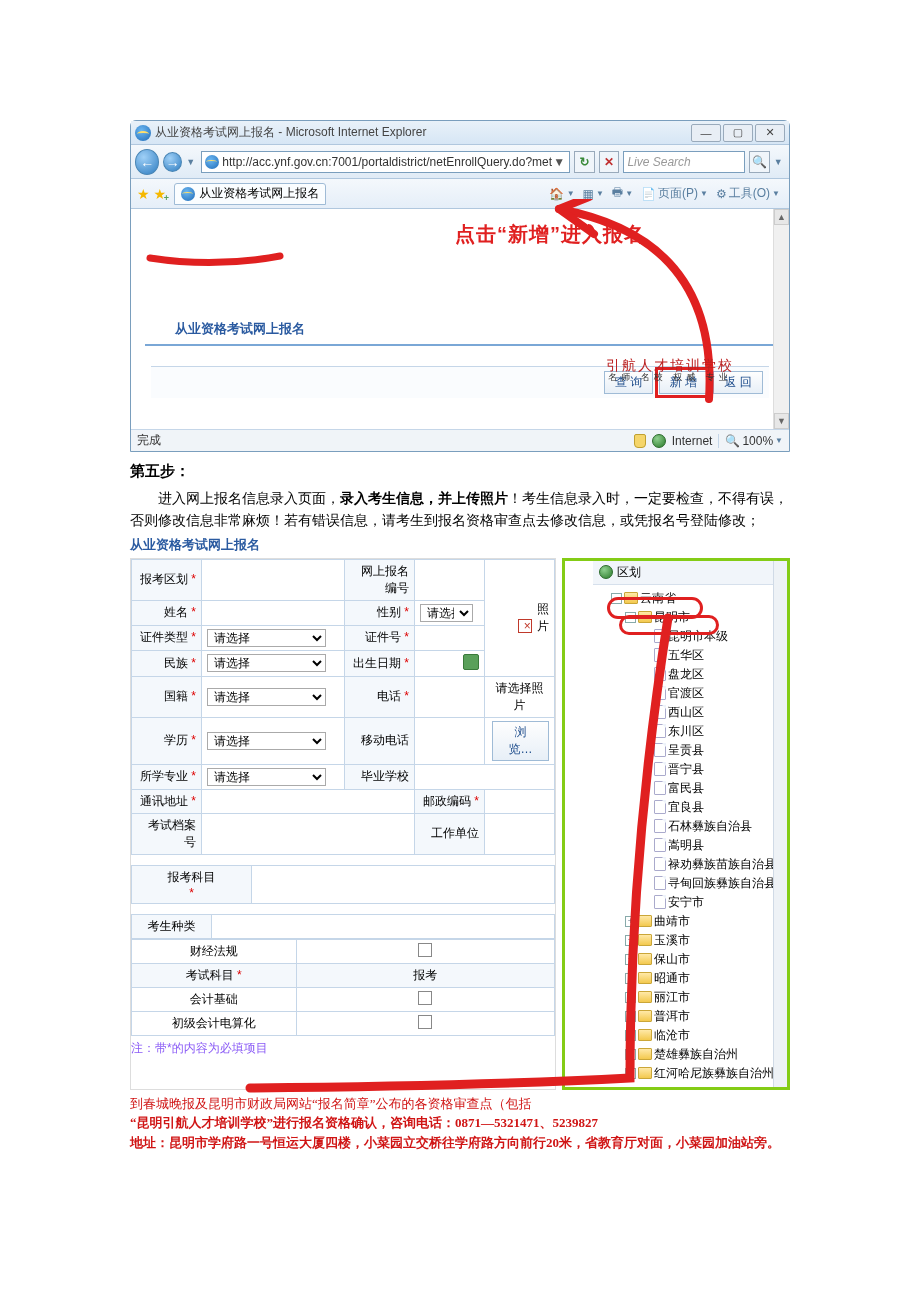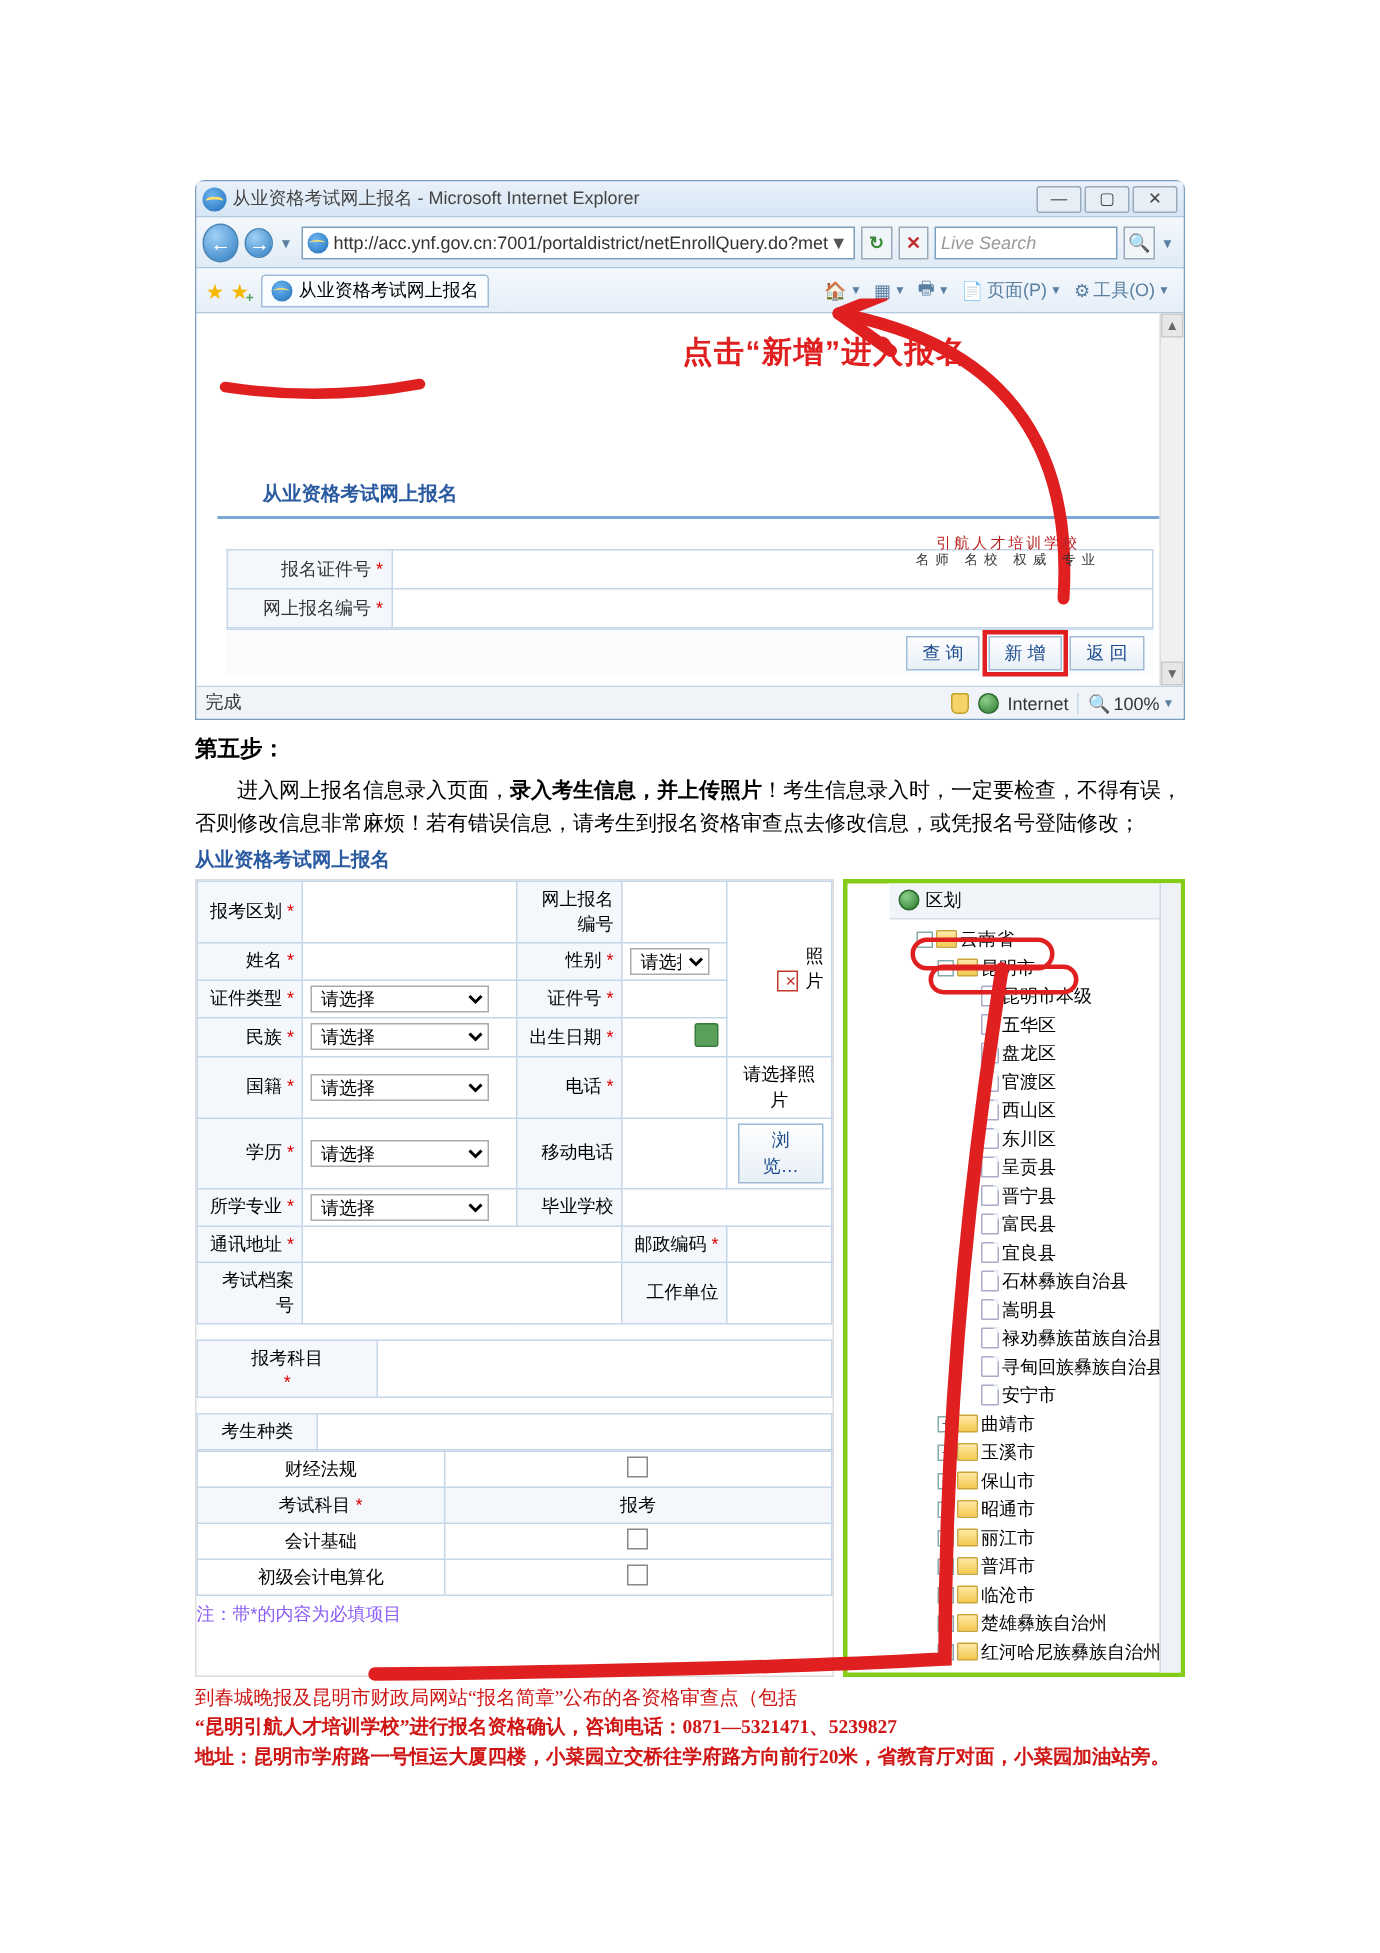--- a/index.html
+++ b/index.html
@@ -78,21 +78,21 @@
     .red-arrow-area { position:relative; height:30px; }
     .section-title { color:#2a5aa0; font-weight:bold; font-size:13px; margin:40px 0 6px 30px; }
     .title-underline { border-bottom:2px solid #7aa7d6; margin:2px 0 20px 0; }
     .form-tbl { width:98%; margin:0 auto; border-collapse:collapse; border:1px solid #c5d6e8; }
     .form-tbl td { border:1px solid #c5d6e8; padding:4px 6px; height:20px; }
     .lbl { background:#f4f8fc; text-align:right; width:110px; color:#333; }
     .req { color:#d00; }
     .btn-row { text-align:right; padding:4px 6px; border-top:1px solid #c5d6e8; background:#fafcfe; }
     .ie-btn { display:inline-block; border:1px solid #9fbbd6; background:linear-gradient(#fefefe,#e7eff7); padding:2px 10px; margin-left:2px; color:#1a4a8a; font-size:12px; cursor:pointer; }
     .watermark { position:absolute; right:55px; top:149px; text-align:center; line-height:1.1; pointer-events:none; }
-    .watermark .w1 { color:#b22; font-family:Liberation Mono, monospace; font-size:10px; letter-spacing:2px; }
+    .watermark .w1 { color:#b22; font-family:Liberation Serif, serif; font-size:14px; letter-spacing:2px; }
     .watermark .w2 { color:#333; font-size:9px; letter-spacing:4px; }
     
     .statusbar { height:22px; background:#f0f4f8; border-top:1px solid #c5d6e8; display:flex; align-items:center; padding:0 6px; font-size:12px; color:#333; }
     .statusbar .sb-right { margin-left:auto; display:flex; align-items:flex-start; gap:6px; }
     .globe { width:14px; height:14px; border-radius:50%; background:radial-gradient(circle at 35% 30%, #8fd08f,#2a7a2a); border:1px solid #2a6a2a;}
     .shield { width:12px; height:14px; background:#f5d56a; border:1px solid #c0a030; border-radius:2px 2px 4px 4px; position:relative;}
     .zoom { border-left:1px solid #c5d6e8; padding-left:6px; display:flex; align-items:center; gap:2px;}
     
     .doc-step { font-size:15px; font-weight:bold; color:#000; margin:4px 0 6px 0; font-family:SimSun; }
     .doc-para { font-size:14px; line-height:1.6; text-indent:2em; margin-bottom:4px; }
@@ -185,32 +185,20 @@
       <path d="M 320 10 L 355 35 M 320 10 L 350 -2" stroke="#e02020" stroke-width="8" fill="none" stroke-linecap="round"></path>
     </svg>
     <div class="red-annot">点击“新增”进入报名</div>
     <div class="red-arrow-area">
       <svg width="140" height="20">
         <path d="M 5 8 Q 70 18 135 6" stroke="#e02020" stroke-width="7" fill="none" stroke-linecap="round"></path>
       </svg>
     </div>
     <div class="section-title">从业资格考试网上报名</div>
     <div class="title-underline"></div>
-    <table class="form-tbl">
-      <tbody>
-          <tr>
-        <td class="lbl"><span>报名证件号</span> <span class="req">*</span></td>
-        <td></td>
-      </tr>
-      <tr>
-        <td class="lbl"><span>网上报名编号</span> <span class="req">*</span></td>
-        <td></td>
-      </tr>
-    </tbody>
-      </table>
     <div class="watermark">
       <div class="w1">引航人才培训学校</div>
       <div class="w2">名师 名校 权威 专业</div>
     </div>
     <div style="width:98%;margin:0 auto;">
       <div class="btn-row">
         <span class="ie-btn">查 询</span>
         <span class="ie-btn" style="outline:3px solid #e02020;outline-offset:1px;">新 增</span>
         <span class="ie-btn">返 回</span>
       </div>

